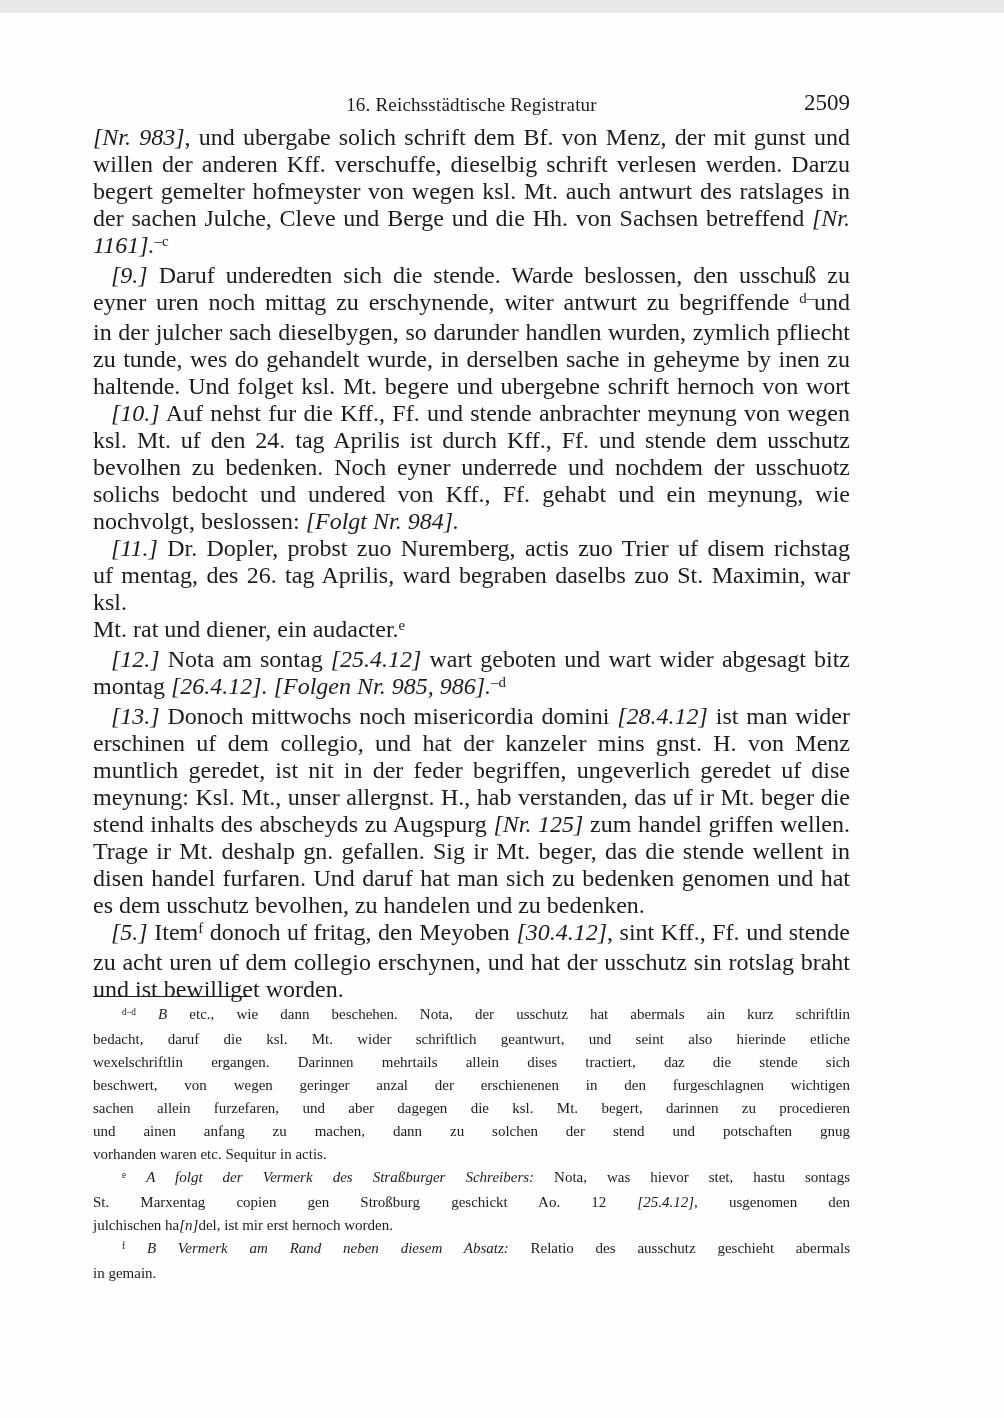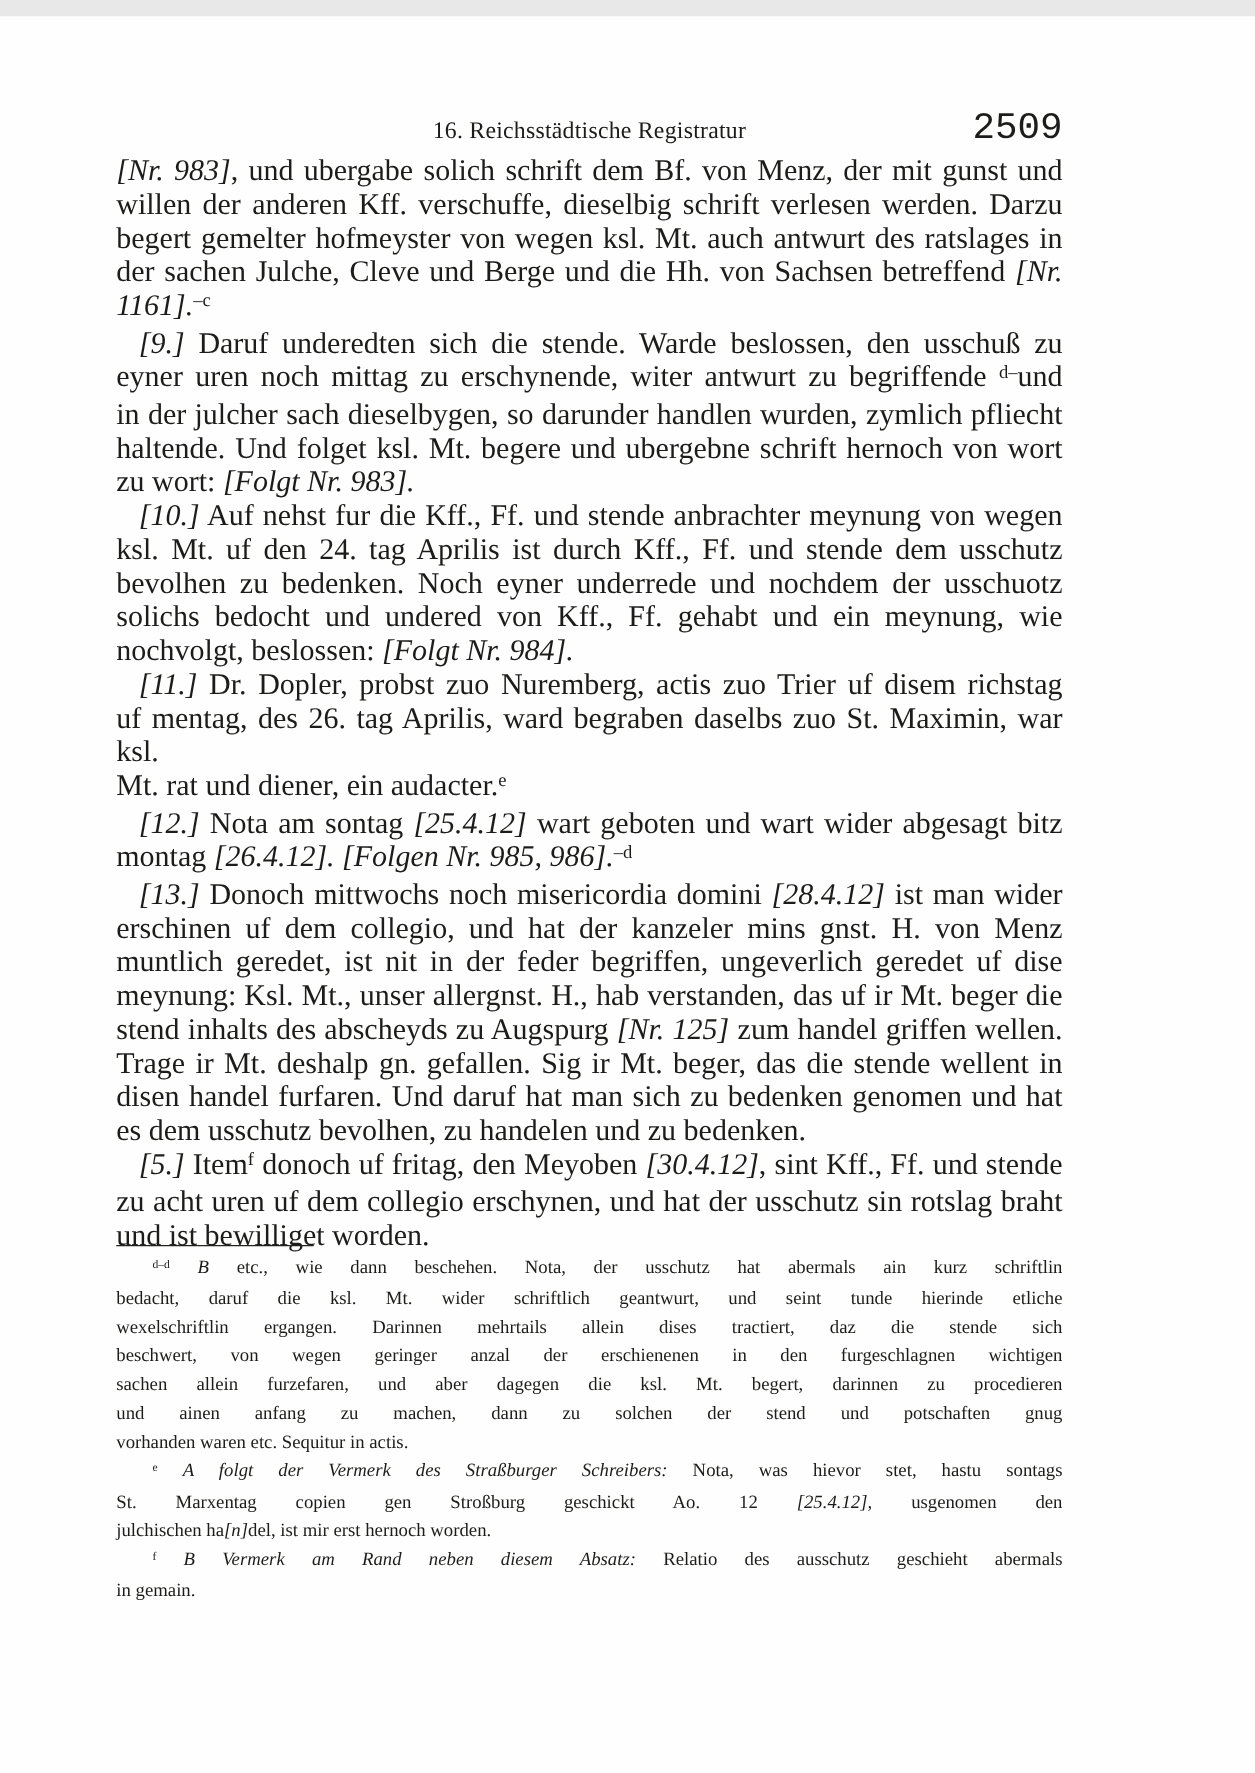--- a/index.html
+++ b/index.html
@@ -25,23 +25,22 @@
     display: block;
     text-align: center;
     font-size: 19px;
     line-height: 28px;
     letter-spacing: 0.2px;
   }
   .running-head .pagenum {
     position: absolute;
     right: 0;
     top: -3px;
-    font-size: 30px;
+    font-size: 23px;
     line-height: 30px;
-    font-family: Liberation Mono, monospace;
   }
   
   .body-text {
     position: absolute;
     left: 93px;
     top: 111px;
     width: 757px;
     font-size: 24px;
   }
   .body-text .line { line-height: 27px; }
@@ -96,22 +95,22 @@
         <div class="line"><span class="it">[Nr. 983]</span><span>, und ubergabe solich schrift dem Bf. von Menz, der mit gunst und</span></div>
         <div class="line"><span>willen der anderen Kff. verschuffe, dieselbig schrift verlesen werden. Darzu</span></div>
         <div class="line"><span>begert gemelter hofmeyster von wegen ksl. Mt. auch antwurt des ratslages in</span></div>
         <div class="line"><span>der sachen Julche, Cleve und Berge und die Hh. von Sachsen betreffend </span><span class="it">[Nr.</span></div>
         <div class="line final"><span class="it">1161].</span><span class="sup">–c</span></div>
       </div>
       <div class="para">
         <div class="line indent"><span class="it">[9.]</span><span> Daruf underedten sich die stende. Warde beslossen, den usschuß zu</span></div>
         <div class="line"><span>eyner uren noch mittag zu erschynende, witer antwurt zu begriffende </span><span class="sup">d–</span><span>und</span></div>
         <div class="line"><span>in der julcher sach dieselbygen, so darunder handlen wurden, zymlich pfliecht</span></div>
+        <div class="line"><span>zu tunde, wes do gehandelt wurde, in derselben sache in geheyme by inen zu</span></div>
         <div class="line"><span>haltende. Und folget ksl. Mt. begere und ubergebne schrift hernoch von wort</span></div>
-        <div class="line final"><span>zu wort: </span><span class="it">[Folgt Nr. 983].</span></div>
       </div>
       <div class="para">
         <div class="line indent"><span class="it">[10.]</span><span> Auf nehst fur die Kff., Ff. und stende anbrachter meynung von wegen</span></div>
         <div class="line"><span>ksl. Mt. uf den 24. tag Aprilis ist durch Kff., Ff. und stende dem usschutz</span></div>
         <div class="line"><span>bevolhen zu bedenken. Noch eyner underrede und nochdem der usschuotz</span></div>
         <div class="line"><span>solichs bedocht und undered von Kff., Ff. gehabt und ein meynung, wie</span></div>
         <div class="line final"><span>nochvolgt, beslossen: </span><span class="it">[Folgt Nr. 984].</span></div>
       </div>
       <div class="para">
         <div class="line indent"><span class="it">[11.]</span><span> Dr. Dopler, probst zuo Nuremberg, actis zuo Trier uf disem richstag</span></div>
@@ -137,21 +136,21 @@
         <div class="line"><span>zu acht uren uf dem collegio erschynen, und hat der usschutz sin rotslag braht</span></div>
         <div class="line final"><span>und ist bewilliget worden.</span></div>
       </div>
     </div>
 
   <div class="fn-rule"></div>
 
   <div class="footnotes" id="footnotes">
       <div class="para">
         <div class="line indent"><span class="sup">d–d</span><span> </span><span class="it">B</span><span> etc., wie dann beschehen. Nota, der usschutz hat abermals ain kurz schriftlin</span></div>
-        <div class="line"><span>bedacht, daruf die ksl. Mt. wider schriftlich geantwurt, und seint tunde hierinde etliche</span></div>
+        <div class="line"><span>bedacht, daruf die ksl. Mt. wider schriftlich geantwurt, und seint also hierinde etliche</span></div>
         <div class="line"><span>wexelschriftlin ergangen. Darinnen mehrtails allein dises tractiert, daz die stende sich</span></div>
         <div class="line"><span>beschwert, von wegen geringer anzal der erschienenen in den furgeschlagnen wichtigen</span></div>
         <div class="line"><span>sachen allein furzefaren, und aber dagegen die ksl. Mt. begert, darinnen zu procedieren</span></div>
         <div class="line"><span>und ainen anfang zu machen, dann zu solchen der stend und potschaften gnug</span></div>
         <div class="line final"><span>vorhanden waren etc. Sequitur in actis.</span></div>
       </div>
       <div class="para">
         <div class="line indent"><span class="sup">e</span><span> </span><span class="it">A folgt der Vermerk des Straßburger Schreibers:</span><span> Nota, was hievor stet, hastu sontags</span></div>
         <div class="line"><span>St. Marxentag copien gen Stroßburg geschickt Ao. 12 </span><span class="it">[25.4.12],</span><span> usgenomen den</span></div>
         <div class="line final"><span>julchischen ha</span><span class="it">[n]</span><span>del, ist mir erst hernoch worden.</span></div>

